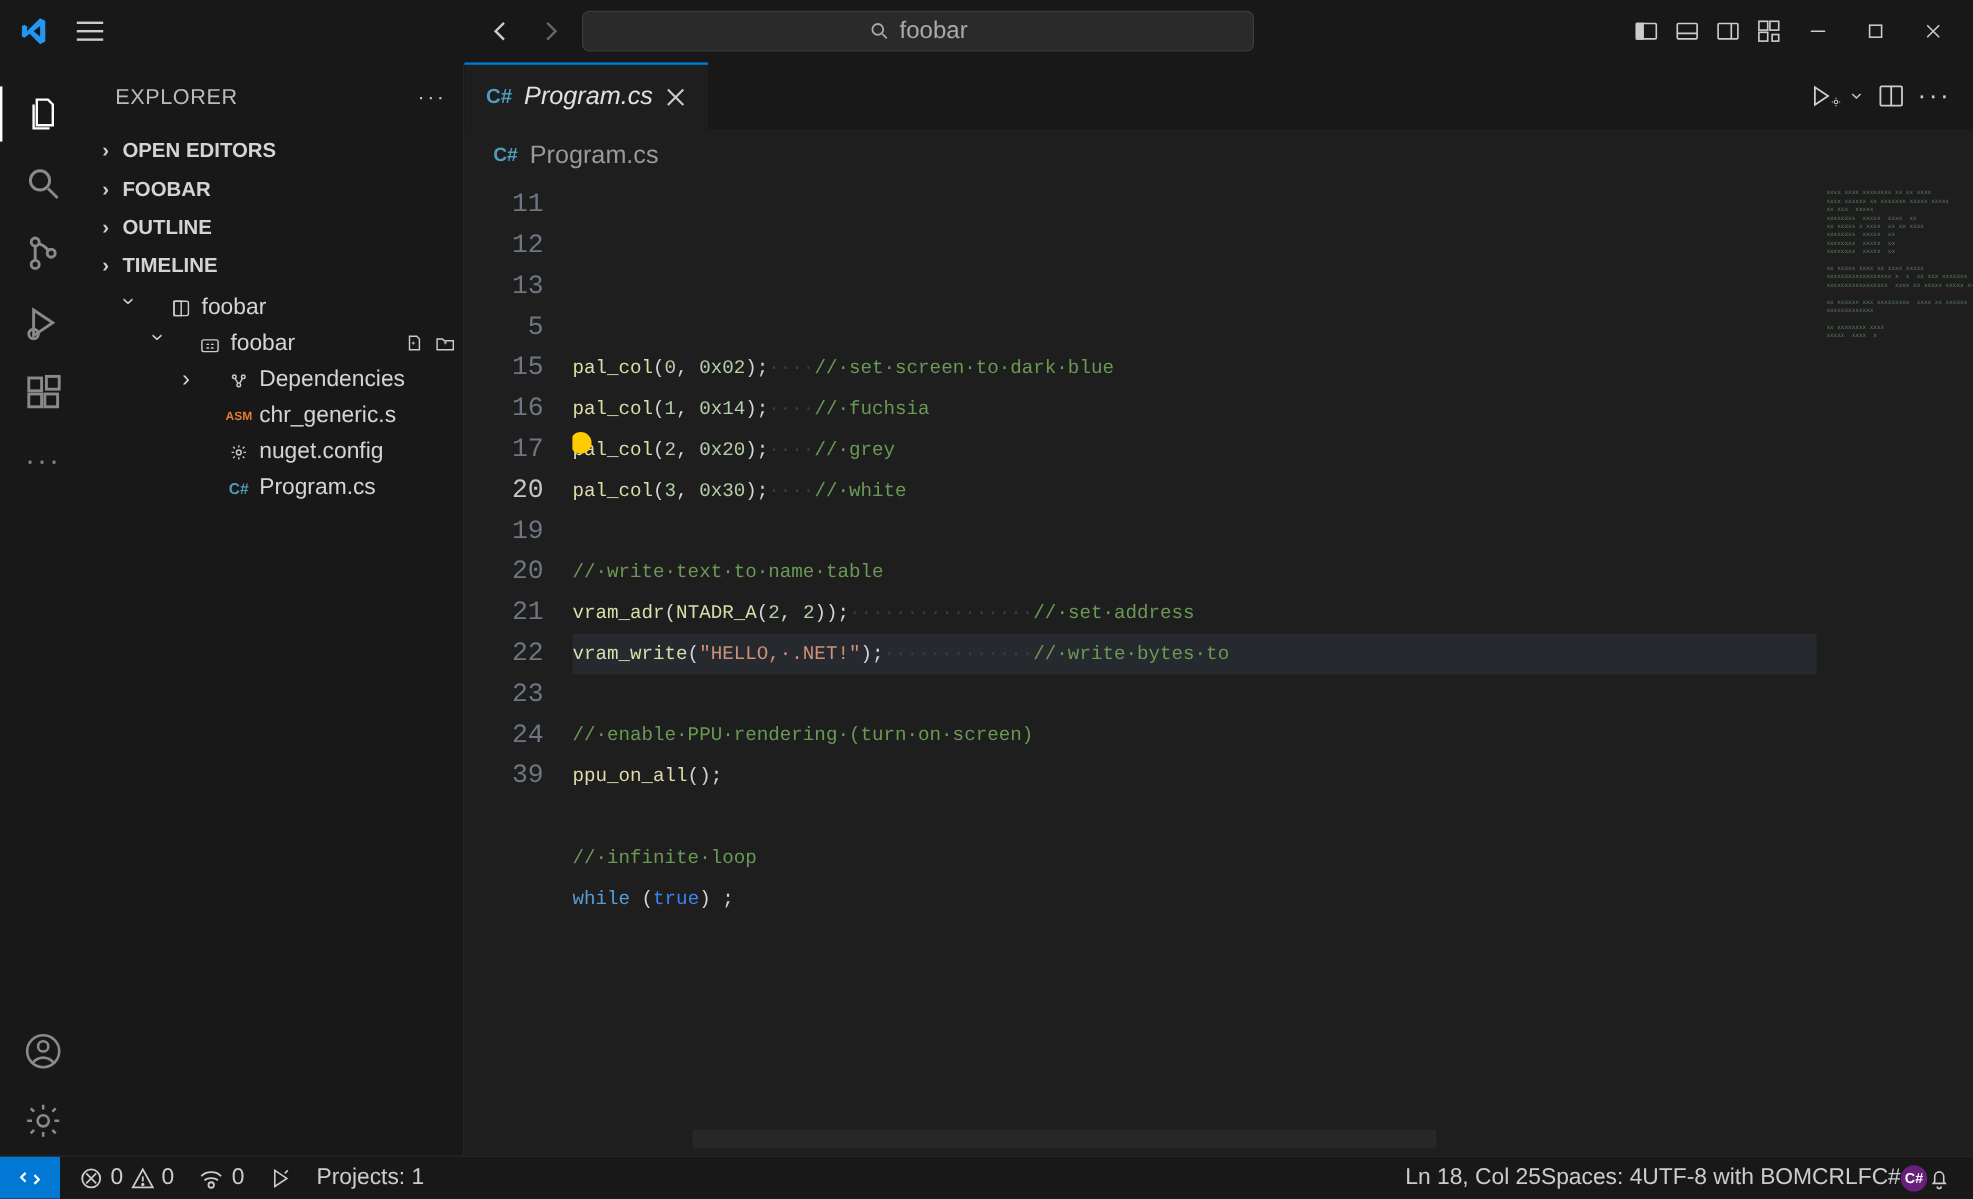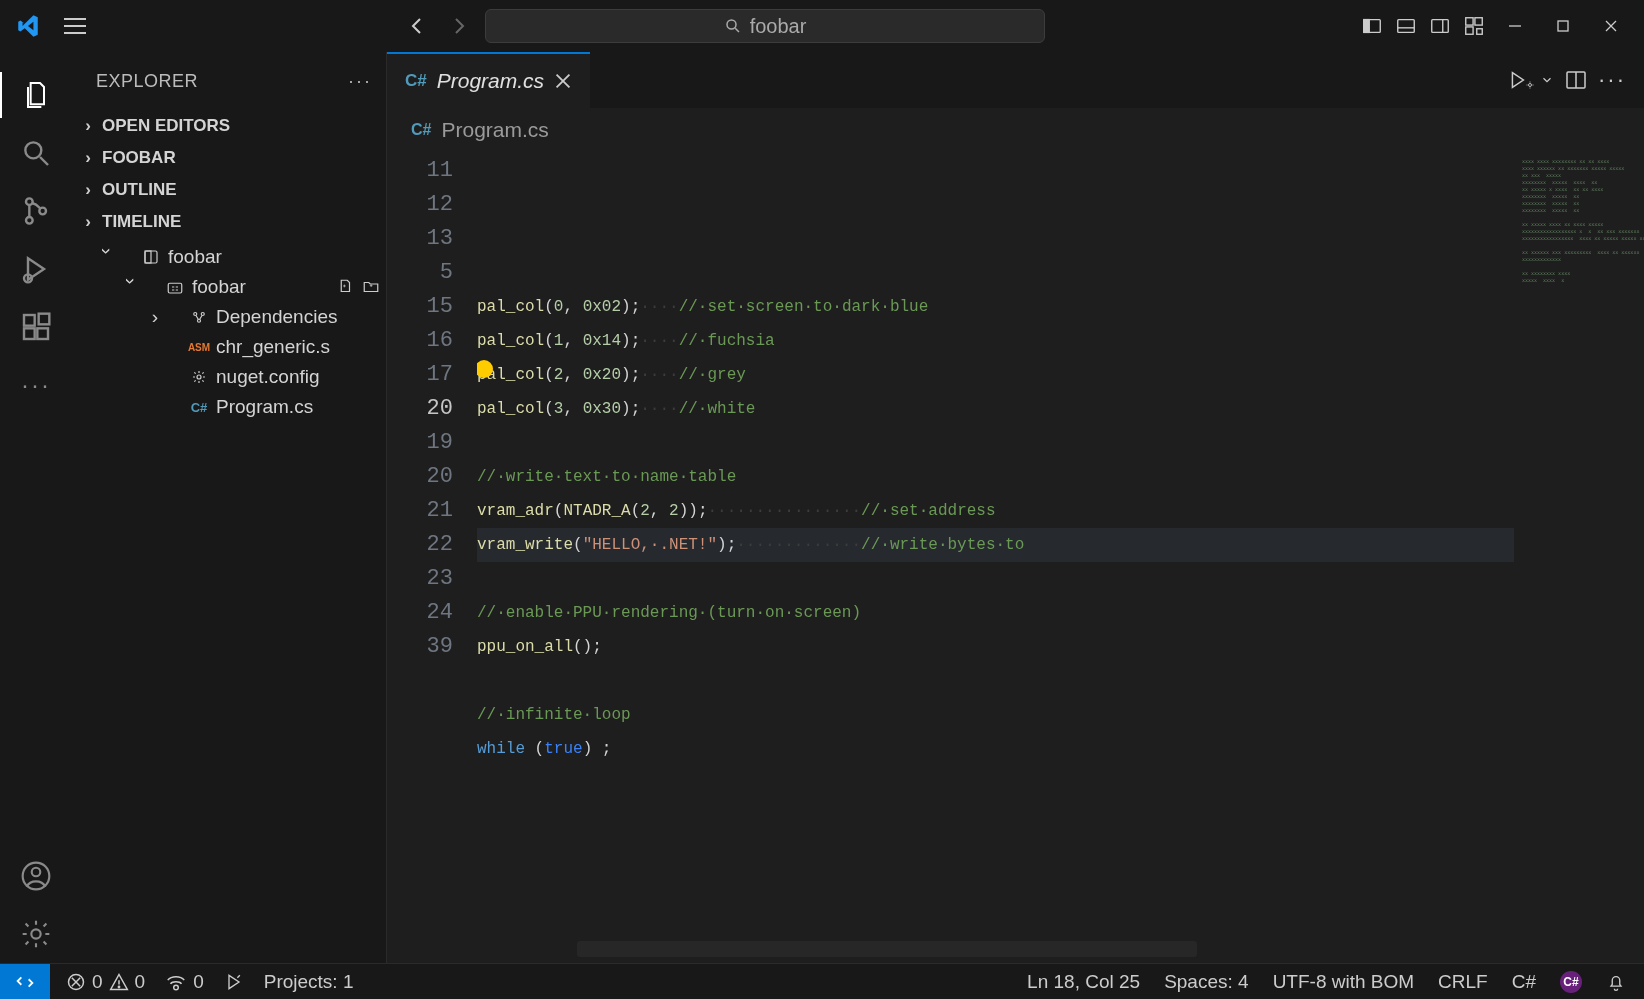--- a/index.html
+++ b/index.html
@@ -191,21 +191,21 @@
     display:flex;
     align-items:center;
     font-size:19px;
     color:#cccccc;
   }
   .status-remote {
     width:50px; height:100%; background:#0078d4;
     display:flex; align-items:center; justify-content:center;
   }
   .status-left { display:flex; align-items:center; gap:20px; padding-left:16px;}
-  .status-right { margin-left:auto; display:flex; align-items:center; gap:24px; padding-right:18px;}
+  .status-right { margin-left:auto; display:flex; align-items:center; padding-right:18px;}
   .status-item { display:flex; align-items:center; gap:6px; }
   svg { display:block; }
 </style>
 </head>
 <body>
 
 <div class="titlebar">
   <div class="vslogo">
     <svg width="26" height="26" viewBox="0 0 24 24">
         <path fill="#2196f3" d="M17 2l4 2v16l-4 2-8-8-4 3-2-1V8l2-1 4 3 8-8zM7 12l2-2-2-2v4zm10 4V8l-5 4 5 4z"></path>

